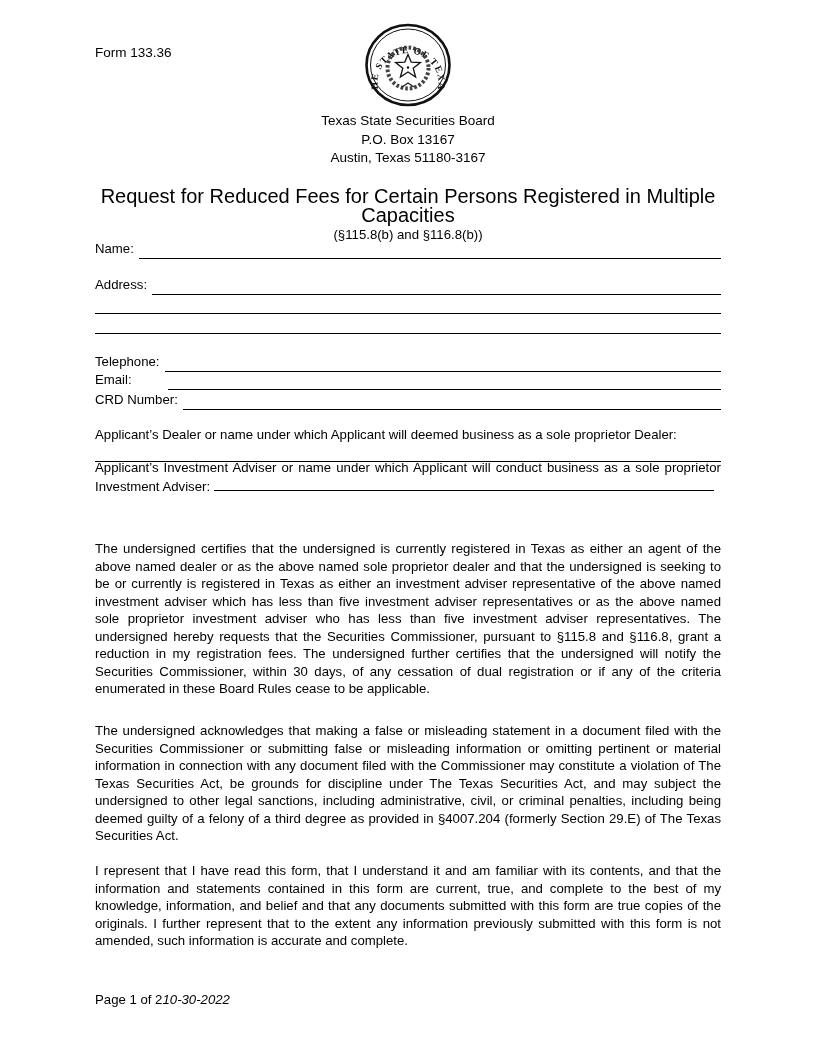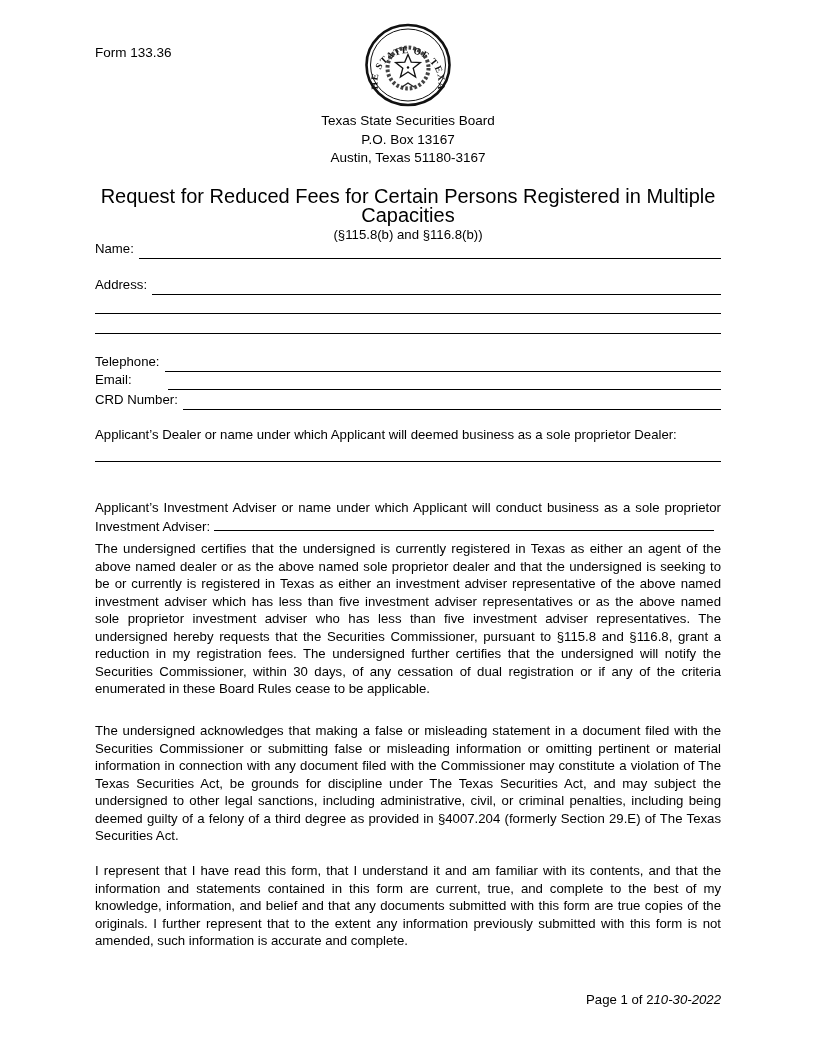--- a/index.html
+++ b/index.html
@@ -30,21 +30,21 @@
   .field-row .label { white-space: nowrap; padding-right: 5px; }
   .blank-line { flex: 1; border-bottom: 1.5px solid #000; height: 17px; }
 
   .rule { height: 17px; border-bottom: 1.5px solid #000; }
 
   .para { text-align: justify; line-height: 17.5px; }
 
   .adviser-block { text-align: justify; line-height: 18.5px; }
   .fill-line { display: inline-block; width: 500px; border-bottom: 1.5px solid #000; height: 12px; }
 
-  .footer { display: flex; justify-content: flex-end; align-items: flex-end; }
+  .footer { display: flex; justify-content: flex-start; align-items: flex-end; }
   .footer .rev-date { font-style: italic; }
 </style>
 </head>
 <body>
 
 <div class="page">
 
   <div class="abs form-number" style="top:45px; left:95px;">Form 133.36</div>
 
   <div class="abs seal-wrap">
@@ -100,21 +100,21 @@
   </div>
 
   <div class="abs doc-col field-row" style="top:392px;">
     <span class="label">CRD Number:</span>
     <span class="blank-line"></span>
   </div>
 
   <div class="abs doc-col" style="top:427px;">Applicant’s Dealer or name under which Applicant will deemed business as a sole proprietor Dealer:</div>
   <div class="abs doc-col rule" style="top:444px;"></div>
 
-  <div class="abs doc-col adviser-block" style="top:499px;">
+  <div class="abs doc-col adviser-block" style="top:459px;">
     <span>Applicant’s Investment Adviser or name under which Applicant will conduct business as a sole proprietor Investment Adviser:</span>
     <span class="fill-line"></span>
   </div>
 
   <p class="abs doc-col para" style="top:540px; margin:0;">The undersigned certifies that the undersigned is currently registered in Texas as either an agent of the above named dealer or as the above named sole proprietor dealer and that the undersigned is seeking to be or currently is registered in Texas as either an investment adviser representative of the above named investment adviser which has less than five investment adviser representatives or as the above named sole proprietor investment adviser who has less than five investment adviser representatives. The undersigned hereby requests that the Securities Commissioner, pursuant to §115.8 and §116.8, grant a reduction in my registration fees. The undersigned further certifies that the undersigned will notify the Securities Commissioner, within 30 days, of any cessation of dual registration or if any of the criteria enumerated in these Board Rules cease to be applicable.</p>
 
   <p class="abs doc-col para" style="top:722px; margin:0;">The undersigned acknowledges that making a false or misleading statement in a document filed with the Securities Commissioner or submitting false or misleading information or omitting pertinent or material information in connection with any document filed with the Commissioner may constitute a violation of The Texas Securities Act, be grounds for discipline under The Texas Securities Act, and may subject the undersigned to other legal sanctions, including administrative, civil, or criminal penalties, including being deemed guilty of a felony of a third degree as provided in §4007.204 (formerly Section 29.E) of The Texas Securities Act.</p>
 
   <p class="abs doc-col para" style="top:862px; margin:0;">I represent that I have read this form, that I understand it and am familiar with its contents, and that the information and statements contained in this form are current, true, and complete to the best of my knowledge, information, and belief and that any documents submitted with this form are true copies of the originals. I further represent that to the extent any information previously submitted with this form is not amended, such information is accurate and complete.</p>
 

